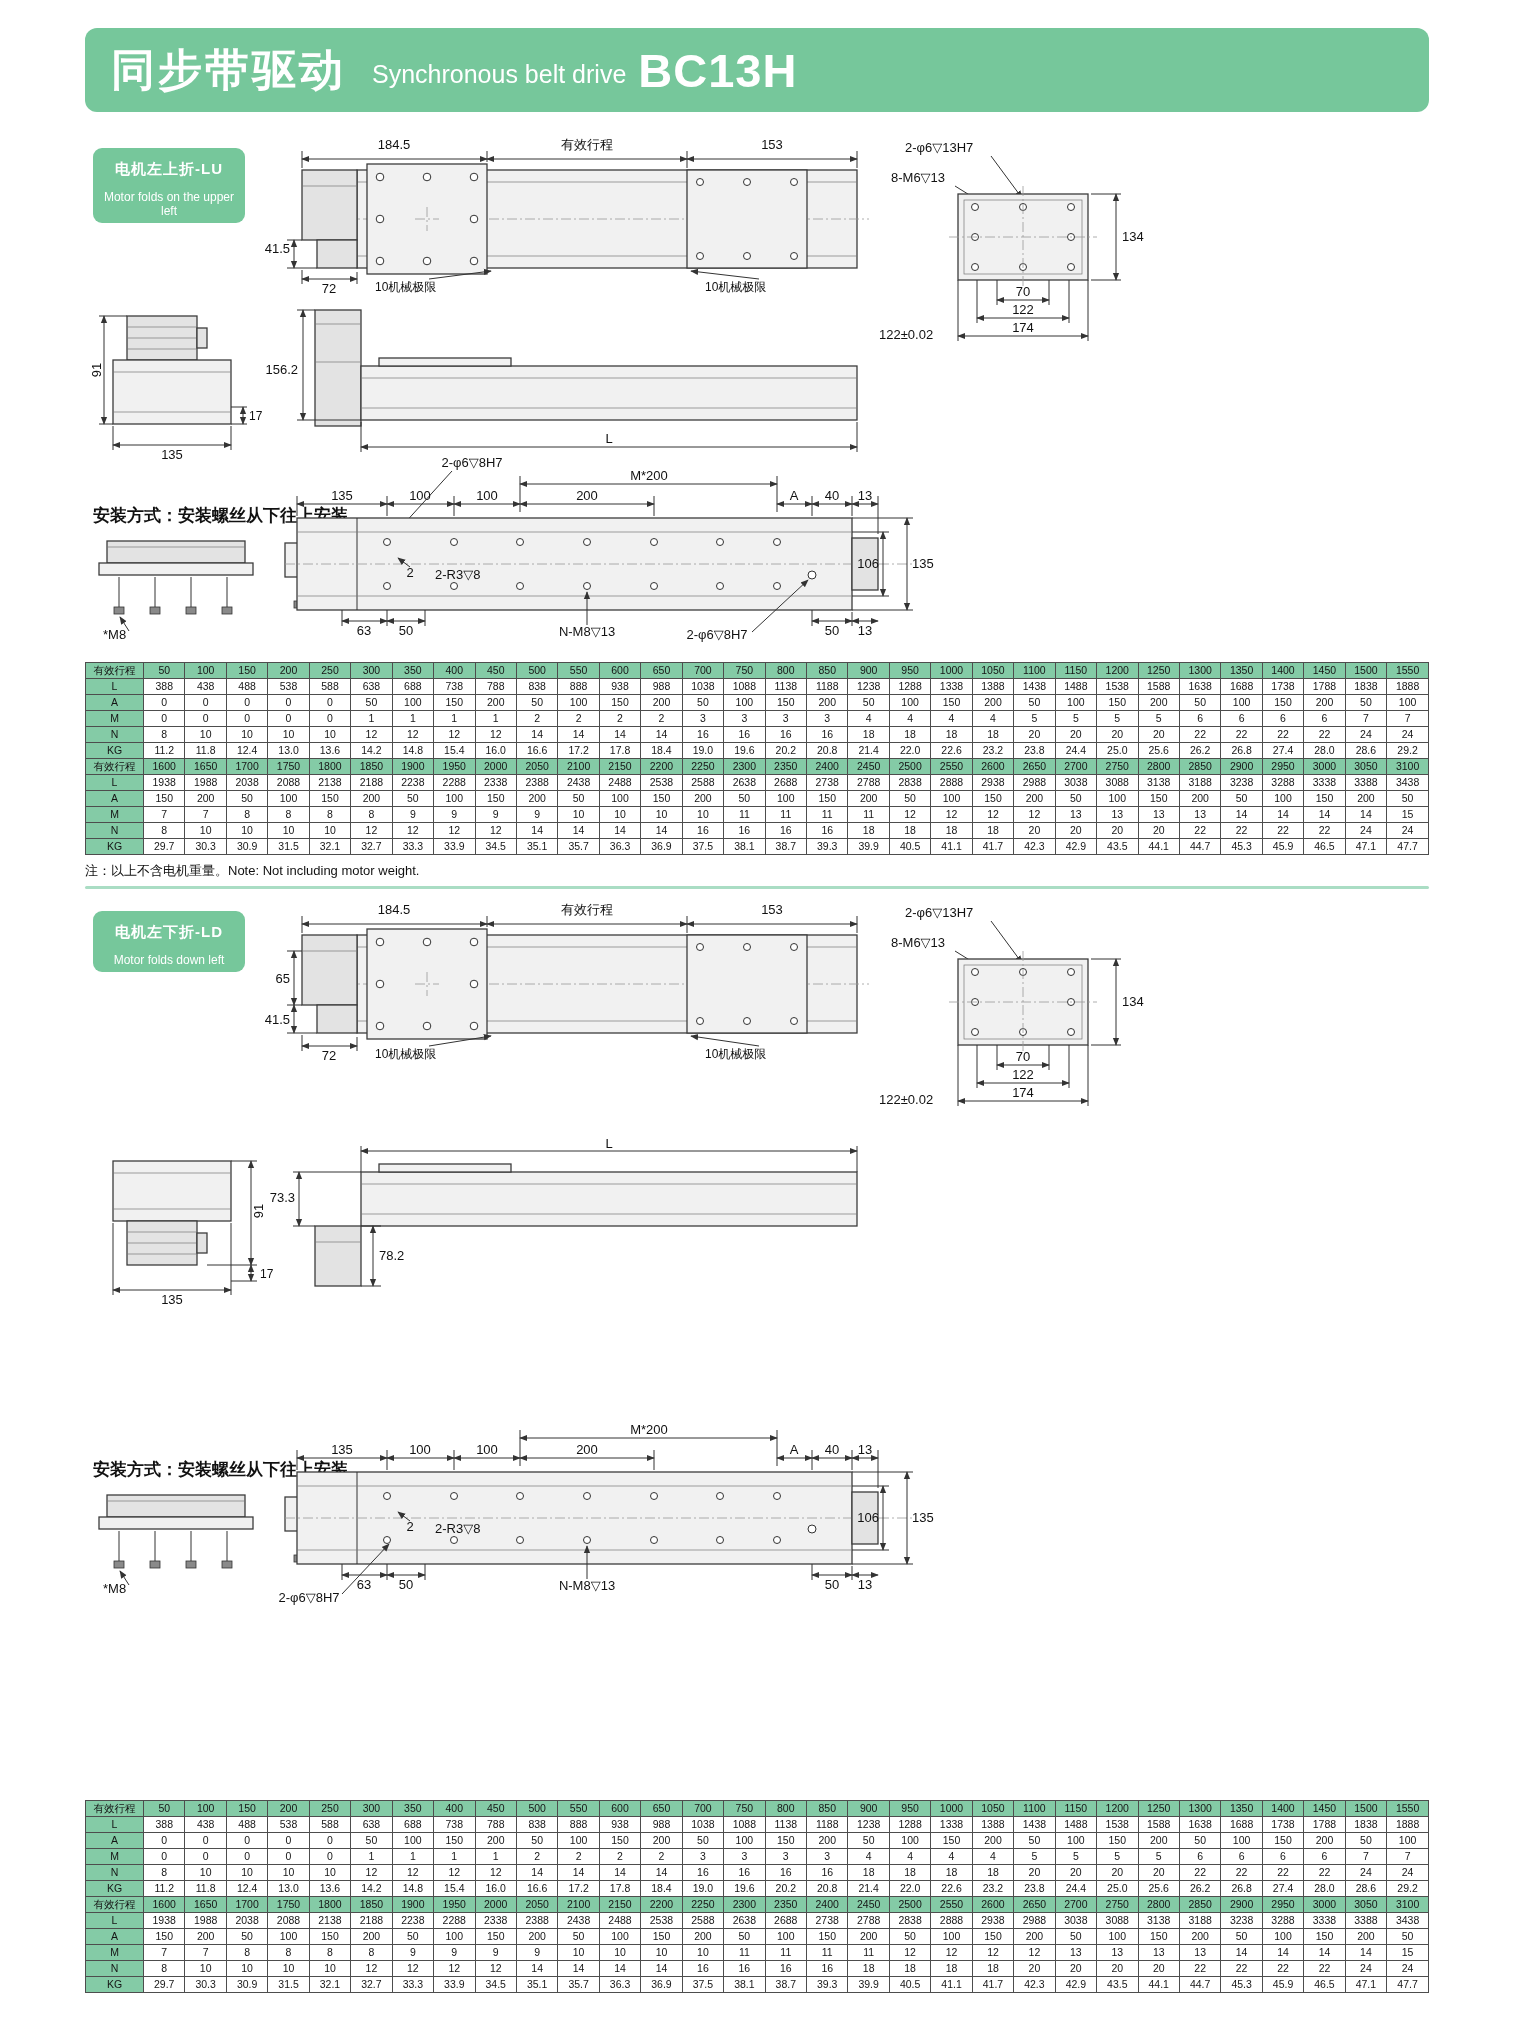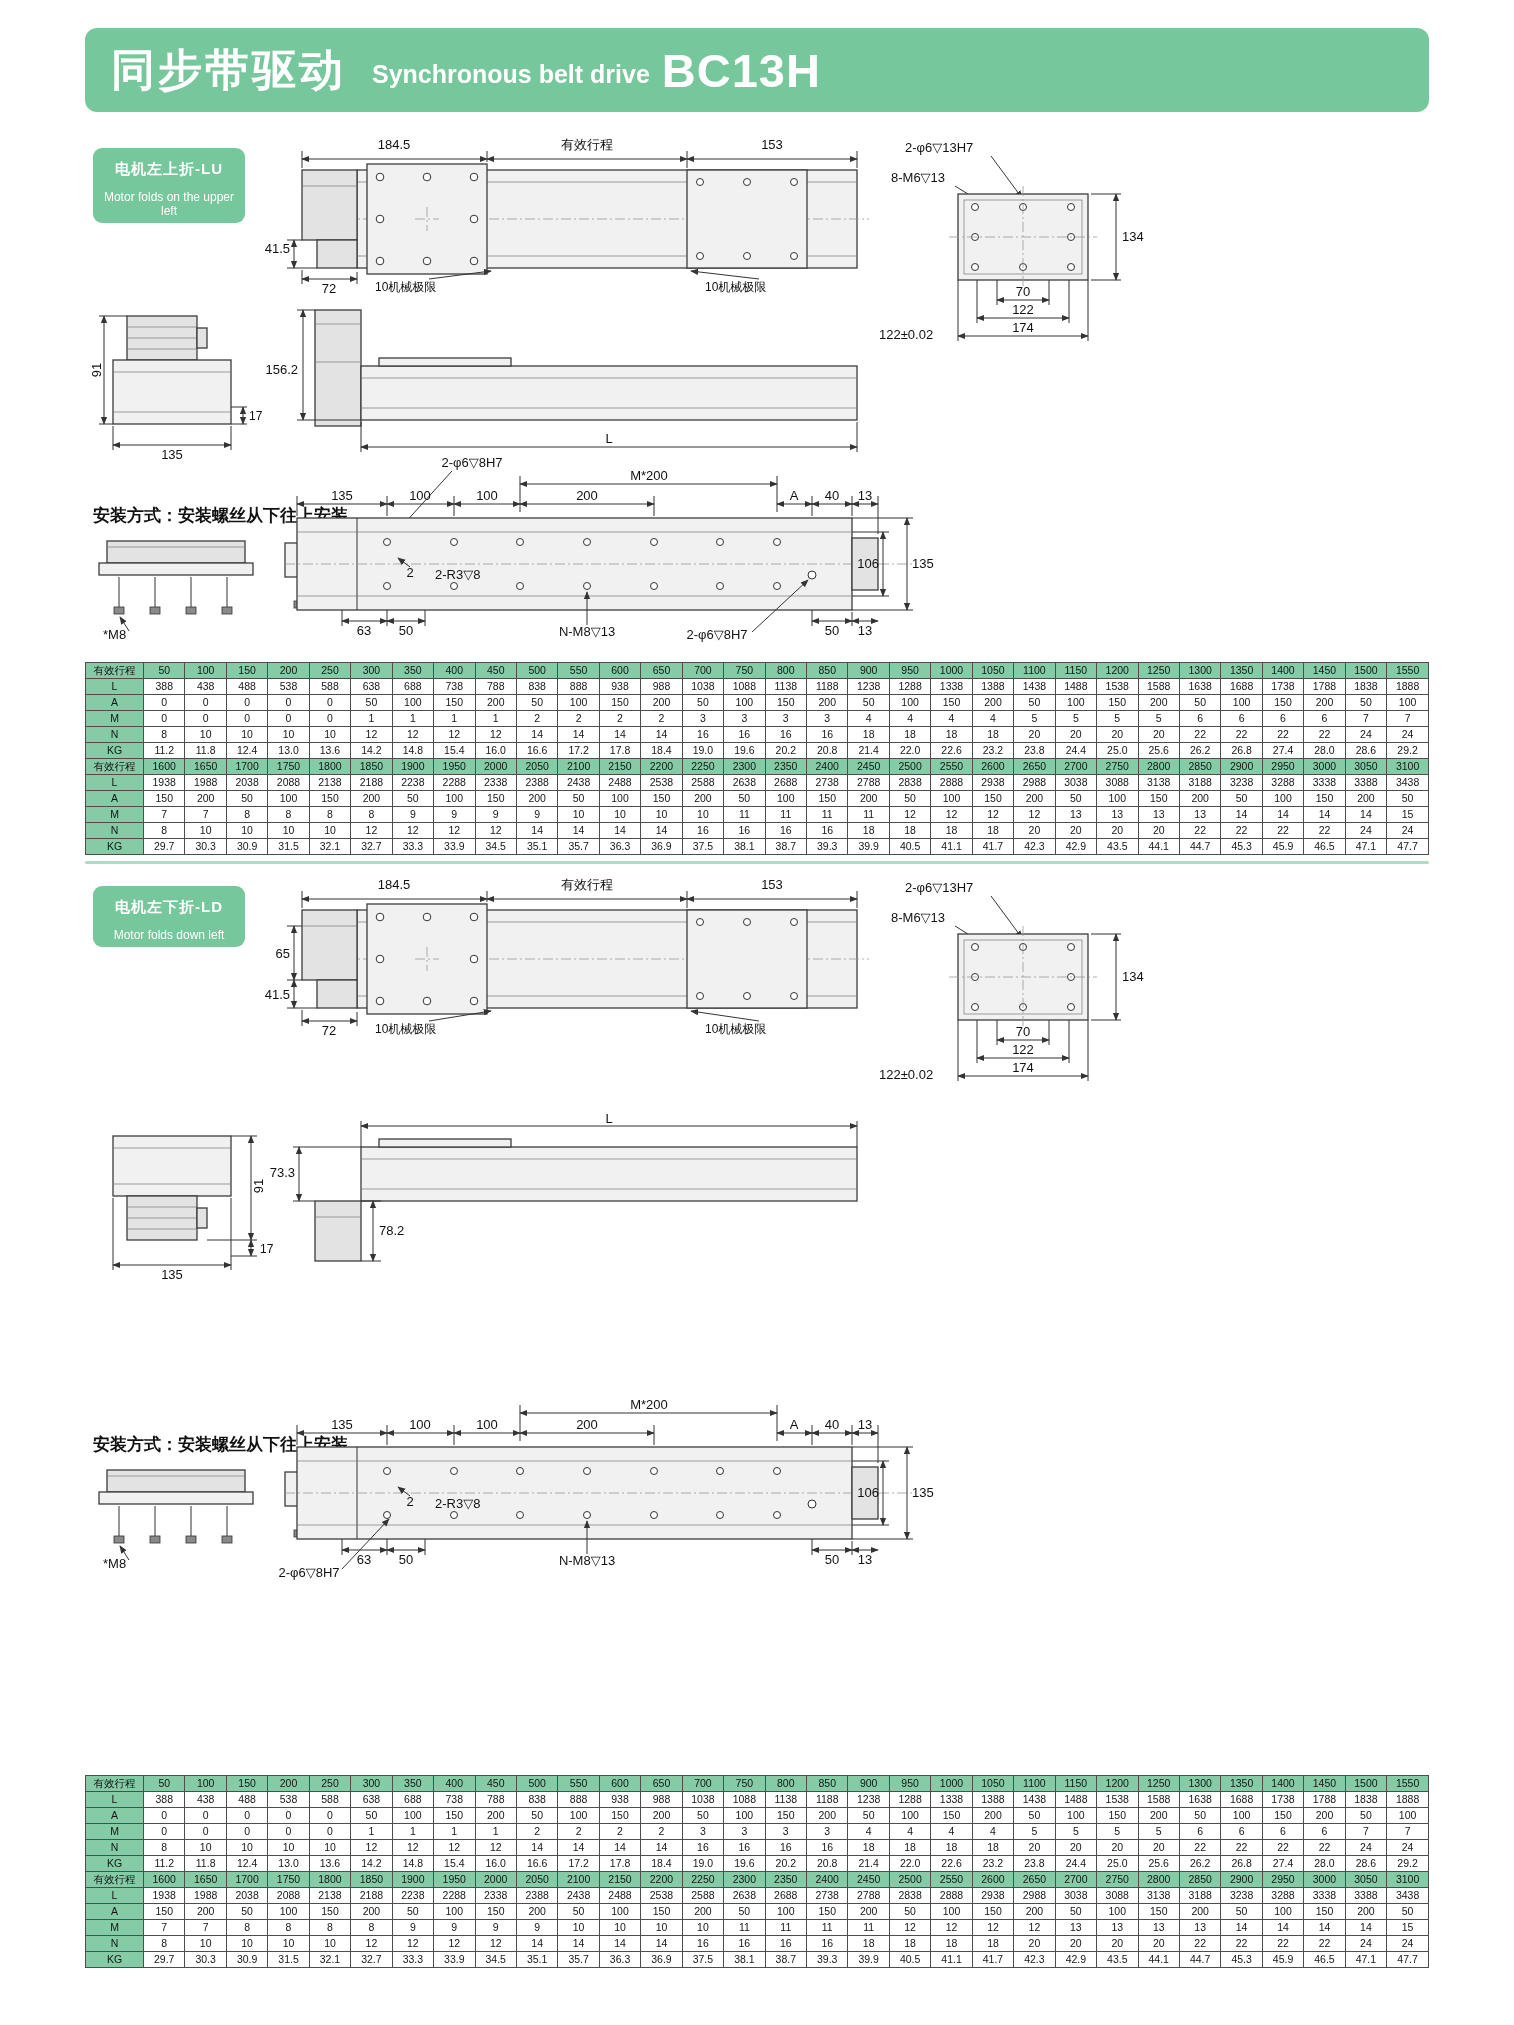--- a/index.html
+++ b/index.html
@@ -3,21 +3,21 @@
 <meta charset="utf-8">
 <style>
   * { margin:0; padding:0; box-sizing:border-box; }
   html,body { background:#ffffff; }
   body { width:1514px; height:2025px; font-family:"Liberation Sans",sans-serif; color:#1a1a1a; position:relative; }
   .page { padding:28px 85px 18px; }
 
   
   .banner { background:#76c79b; border-radius:12px; height:84px; display:flex; align-items:center; padding:0 26px; color:#fff; }
   .banner .t-cn { font-size:44px; font-weight:bold; letter-spacing:3px; }
-  .banner .t-en { font-size:25px; font-weight:bold; margin:16px 0 8px 26px; }
+  .banner .t-en { font-size:25px; font-weight:normal; margin:16px 0 8px 26px; }
   .banner .t-model { font-size:47px; font-weight:bold; margin-left:12px; letter-spacing:1px; }
 
   
   .drawsec { position:relative; margin-top:20px; }
   #sec-lu { height:528px; }
   #sec-ld { height:895px; margin-top:14px; }
   .dwg { position:absolute; overflow:visible; }
   .badge { position:absolute; width:152px; background:#76c79b; border-radius:9px; color:#fff; text-align:center; padding:12px 4px 5px; }
   .badge .b1 { font-size:15px; font-weight:bold; letter-spacing:1px; }
   .badge .b2 { font-size:12px; margin-top:11px; }
@@ -769,20 +769,21 @@
           <td>44.7</td>
           <td>45.3</td>
           <td>45.9</td>
           <td>46.5</td>
           <td>47.1</td>
           <td>47.7</td>
         </tr>
       </tbody>
   </table>
 
+  <div class="note">注：以上不含电机重量。Note: Not including motor weight.</div>
   <div class="sec-divider"></div>
 
   <section class="drawsec" id="sec-ld">
 
     <div class="badge" style="left:8px;top:8px">
       <div class="b1">电机左下折-LD</div>
       <div class="b2">Motor folds down left</div>
     </div>
 
     <svg class="dwg" style="left:182px;top:0px" width="655" height="160" viewBox="0 0 655 160">

